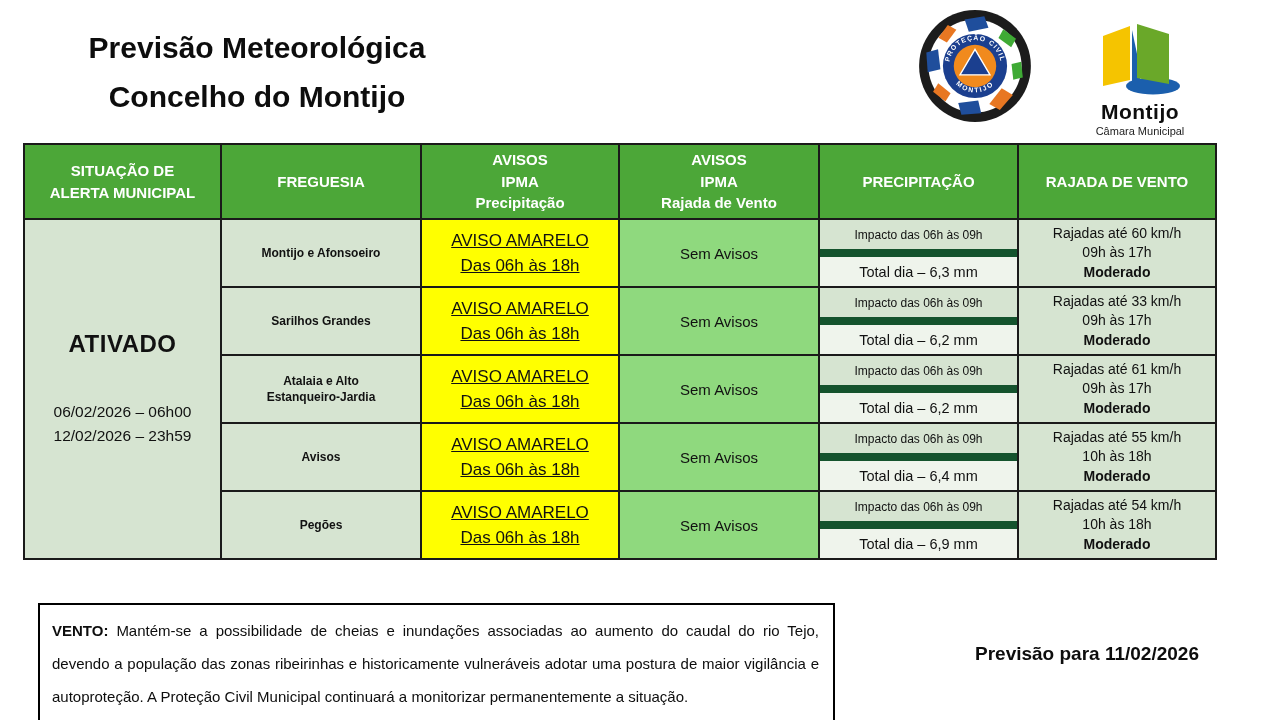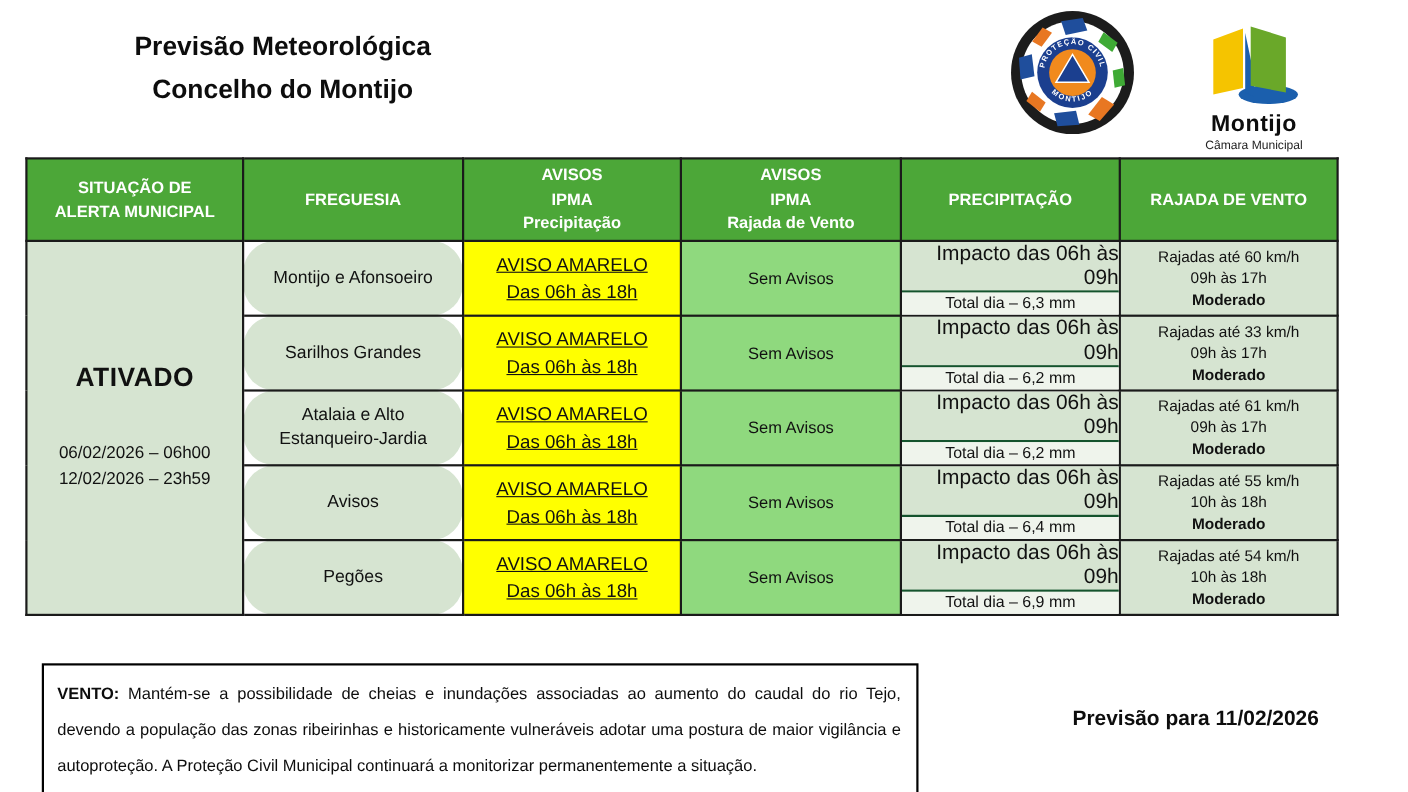--- a/index.html
+++ b/index.html
@@ -1,45 +1,45 @@
 <!DOCTYPE html>
 <html lang="pt" style="--header-green: #4CA738; --sem-avisos-green: #8FD97E; --cell-sage: #D6E4D1; --total-bg: #EFF4EC; --aviso-yellow: #FFFF00;"><head>
 <meta charset="utf-8">
 <style>
   * { margin: 0; padding: 0; box-sizing: border-box; }
   html, body { width: 1280px; height: 720px; background: #ffffff; overflow: hidden; }
   body { font-family: "Liberation Sans", sans-serif; color: #111; position: relative; }
 
   .title-block { position: absolute; left: 42px; top: 24px; width: 430px; text-align: center; }
-  .title-line { font-size: 24px; font-weight: bold; line-height: 1.62; color: #0d0d0d; }
+  .title-line { font-size: 30px; font-weight: bold; line-height: 1.62; color: #0d0d0d; }
 
   .pc-logo { position: absolute; left: 916px; top: 6px; width: 118px; height: 120px; }
   .cm-logo { position: absolute; left: 1080px; top: 22px; width: 120px; text-align: center; }
   .cm-logo-name { font-size: 21px; font-weight: bold; color: #0d0d0d; letter-spacing: 0.5px; margin-top: -2px; }
   .cm-logo-sub { font-size: 11px; color: #222; margin-top: 1px; }
 
   table.forecast { position: absolute; left: 23px; top: 143px; width: 1192px; height: 415px;
     border-collapse: collapse; table-layout: fixed; }
   table.forecast th, table.forecast td { border: 2px solid #1a1a1a; text-align: center; vertical-align: middle; }
   th.hdr { background: var(--header-green, #4CA738); color: #ffffff; font-size: 15px; font-weight: bold;
     white-space: pre-line; line-height: 1.45; height: 75px; }
   .preline { white-space: pre-line; }
 
   td.situacao { background: var(--cell-sage, #D6E4D1); }
   .estado { font-size: 24px; font-weight: bold; letter-spacing: 0.5px; margin-bottom: 42px; }
   .periodo { font-size: 15.5px; line-height: 1.55; }
 
-  td.freg { background: var(--cell-sage, #D6E4D1); font-size: 16px; font-weight: normal; line-height: 1.35; border-radius: 29px; }
+  td.freg { background: var(--cell-sage, #D6E4D1); font-size: 12px; font-weight: bold; line-height: 1.35; }
   td.aviso-y { background: var(--aviso-yellow, #FFFF00); font-size: 17px; line-height: 1.5; text-decoration: underline; }
   td.aviso-g { background: var(--sem-avisos-green, #8FD97E); font-size: 15px; }
 
   td.precip { padding: 0; height: 68px; }
   .precip-wrap { display: flex; flex-direction: column; height: 100%; }
   .precip-impacto { flex: 1; background: var(--cell-sage, #D9E7D4); display: flex; align-items: center;
-    justify-content: center; font-size: 19px; border-bottom: 2px solid #14532d; text-align: right; }
+    justify-content: center; font-size: 12px; border-bottom: 8px solid #14532d; text-align: right; }
   .precip-total { flex: 1; background: var(--total-bg, #EFF4EC); display: flex; align-items: center;
     justify-content: center; font-size: 14.5px; }
 
   td.rajada { background: var(--cell-sage, #D6E4D1); font-size: 14px; line-height: 1.4; }
   .bold { font-weight: bold; }
 
   .note-box { position: absolute; left: 38px; top: 603px; width: 797px; min-height: 100px;
     border: 2px solid #000; background: #fff; padding: 9px 14px 9px 12px;
     font-size: 15px; line-height: 2.2; text-align: justify; color: #0d0d0d; }
   .note-label { font-weight: bold; }

